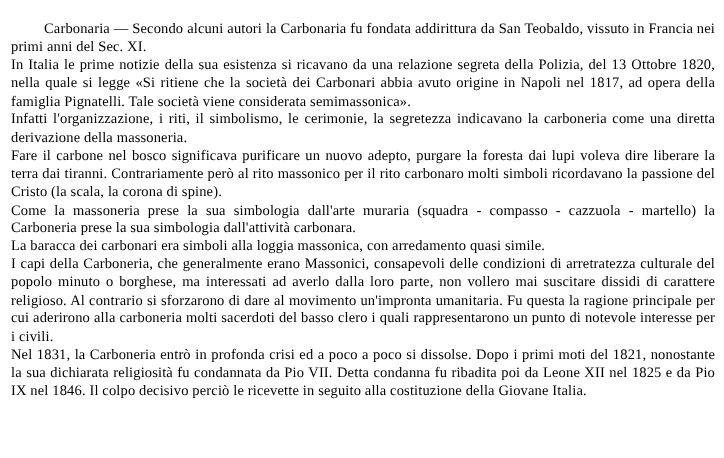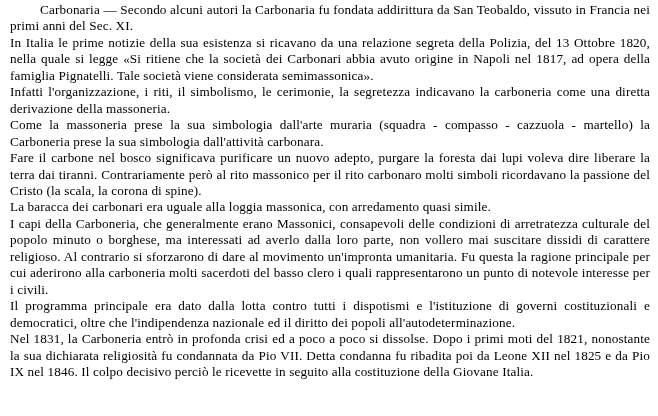--- a/index.html
+++ b/index.html
@@ -10,21 +10,21 @@
   body {
     width: 658px;
     height: 416px;
     overflow: hidden;
     font-family: "Liberation Serif", "DejaVu Serif", serif;
   }
   .page {
     width: 658px;
     height: 351px;
     box-sizing: border-box;
-    padding: 2px 8px 0 10px;
+    padding: 18px 8px 0 10px;
     background: #ffffff;
     color: #000000;
   }
   .doc-body {
     font-size: 13.2px;
     line-height: 16.45px;
     text-align: justify;
     text-justify: inter-word;
     -webkit-hyphens: manual;
     hyphens: manual;
@@ -40,20 +40,19 @@
   }
 </style>
 </head>
 <body>
 
 <div class="page">
   <div class="doc-body">
     <p class="para indent">Carbonaria — Secondo alcuni autori la Carbonaria fu fondata addirittura da San Teobaldo, vissuto in Francia nei primi anni del Sec. XI.</p>
     <p class="para">In Italia le prime notizie della sua esistenza si ricavano da una relazione segreta della Polizia, del 13 Ottobre 1820, nella quale si legge «Si ritiene che la società dei Carbonari abbia avuto origine in Napoli nel 1817, ad opera della famiglia Pignatelli. Tale società viene considerata semimassonica».</p>
     <p class="para">Infatti l'organizzazione, i riti, il simbolismo, le cerimonie, la segretezza indicavano la carboneria come una diretta derivazione della massoneria.</p>
+    <p class="para">Fare il carbone nel bosco significava purificare un nuovo adepto, purgare la foresta dai lupi voleva dire liberare la terra dai tiranni. Contrariamente però al rito massonico per il rito carbonaro molti simboli ricordavano la passione del Cristo (la scala, la corona di spine).</p>
     <p class="para">Come la massoneria prese la sua simbologia dall'arte muraria (squadra - compasso - cazzuola - martello) la Carboneria prese la sua simbologia dall'attività carbonara.</p>
-    <p class="para">Fare il carbone nel bosco significava purificare un nuovo adepto, purgare la foresta dai lupi voleva dire liberare la terra dai tiranni. Contrariamente però al rito massonico per il rito carbonaro molti simboli ricordavano la passione del Cristo (la scala, la corona di spine).</p>
-    <p class="para">La baracca dei carbonari era uguale alla loggia massonica, con arredamento quasi simile.</p>
+    <p class="para">La baracca dei carbonari era simboli alla loggia massonica, con arredamento quasi simile.</p>
     <p class="para">I capi della Carboneria, che generalmente erano Massonici, consapevoli delle condizioni di arretratezza culturale del popolo minuto o borghese, ma interessati ad averlo dalla loro parte, non vollero mai suscitare dissidi di carattere religioso. Al contrario si sforzarono di dare al movimento un'impronta umanitaria. Fu questa la ragione principale per cui aderirono alla carboneria molti sacerdoti del basso clero i quali rappresentarono un punto di notevole interesse per i civili.</p>
-    <p class="para">Il programma principale era dato dalla lotta contro tutti i dispotismi e l'istituzione di governi costituzionali e democratici, oltre che l'indipendenza nazionale ed il diritto dei popoli all'autodeterminazione.</p>
     <p class="para">Nel 1831, la Carboneria entrò in profonda crisi ed a poco a poco si dissolse. Dopo i primi moti del 1821, nonostante la sua dichiarata religiosità fu condannata da Pio VII. Detta condanna fu ribadita poi da Leone XII nel 1825 e da Pio IX nel 1846. Il colpo decisivo perciò le ricevette in seguito alla costituzione della Giovane Italia.</p>
   </div>
 </div>
 
 </body></html>

